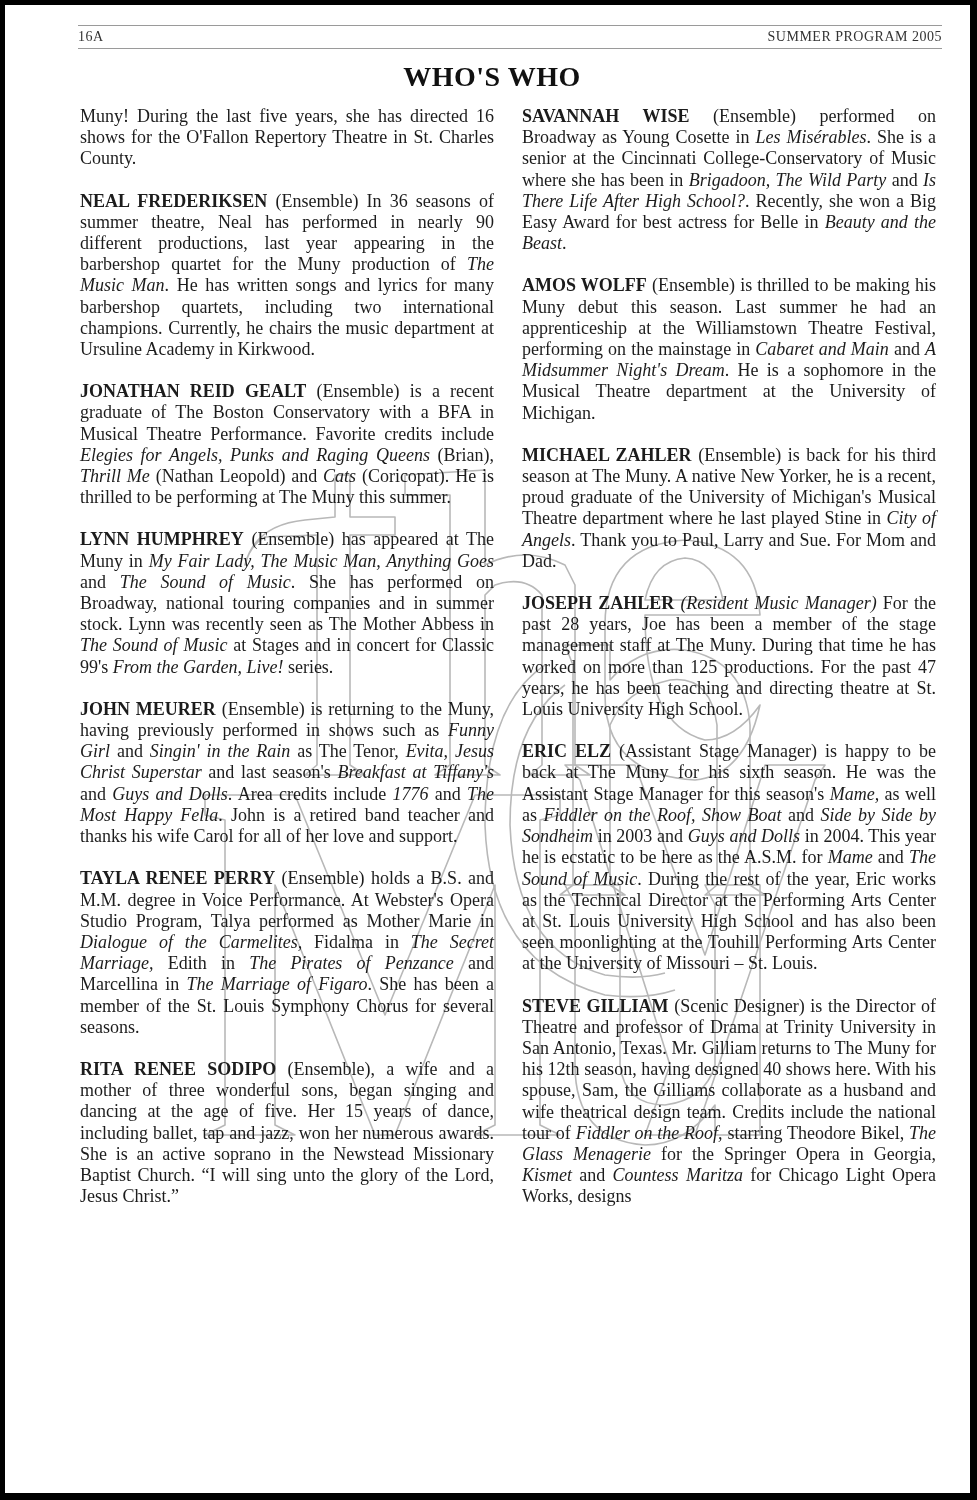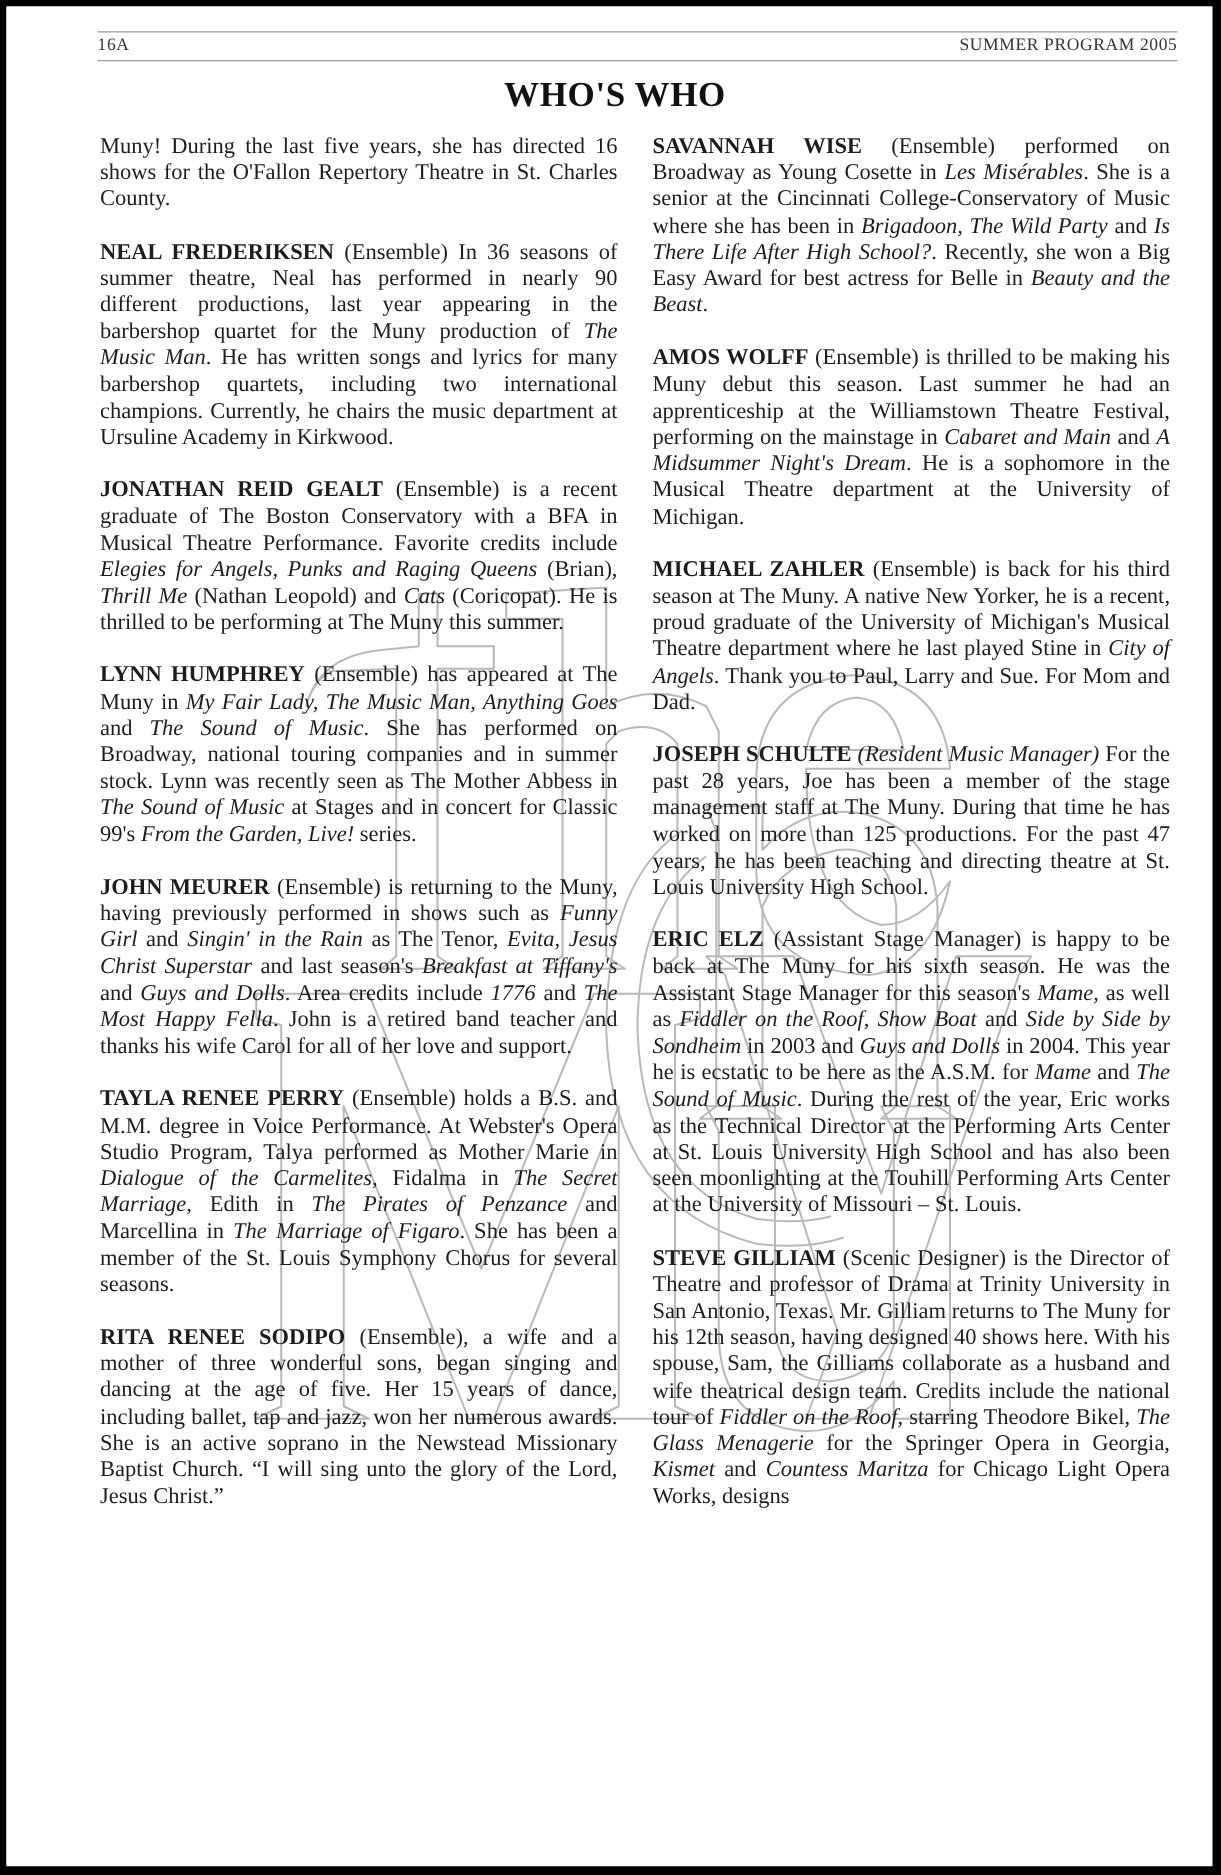--- a/index.html
+++ b/index.html
@@ -83,17 +83,17 @@
       <p class="entry"><span class="name">JONATHAN REID GEALT</span> <span>(<span class="role">Ensemble</span>)</span> is a recent graduate of The Boston Conservatory with a BFA in Musical Theatre Performance. Favorite credits include <i>Elegies for Angels, Punks and Raging Queens</i> (Brian), <i>Thrill Me</i> (Nathan Leopold) and <i>Cats</i> (Coricopat). He is thrilled to be performing at The Muny this summer.</p>
       <p class="entry"><span class="name">LYNN HUMPHREY</span> <span>(<span class="role">Ensemble</span>)</span> has appeared at The Muny in <i>My Fair Lady, The Music Man, Anything Goes</i> and <i>The Sound of Music</i>. She has performed on Broadway, national touring companies and in summer stock. Lynn was recently seen as The Mother Abbess in <i>The Sound of Music</i> at Stages and in concert for Classic 99's <i>From the Garden, Live!</i> series.</p>
       <p class="entry"><span class="name">JOHN MEURER</span> <span>(<span class="role">Ensemble</span>)</span> is returning to the Muny, having previously performed in shows such as <i>Funny Girl</i> and <i>Singin' in the Rain</i> as The Tenor, <i>Evita, Jesus Christ Superstar</i> and last season's <i>Breakfast at Tiffany's</i> and <i>Guys and Dolls</i>. Area credits include <i>1776</i> and <i>The Most Happy Fella</i>. John is a retired band teacher and thanks his wife Carol for all of her love and support.</p>
       <p class="entry"><span class="name">TAYLA RENEE PERRY</span> <span>(<span class="role">Ensemble</span>)</span> holds a B.S. and M.M. degree in Voice Performance. At Webster's Opera Studio Program, Talya performed as Mother Marie in <i>Dialogue of the Carmelites,</i> Fidalma in <i>The Secret Marriage,</i> Edith in <i>The Pirates of Penzance</i> and Marcellina in <i>The Marriage of Figaro</i>. She has been a member of the St. Louis Symphony Chorus for several seasons.</p>
       <p class="entry"><span class="name">RITA RENEE SODIPO</span> <span>(<span class="role">Ensemble</span>),</span> a wife and a mother of three wonderful sons, began singing and dancing at the age of five. Her 15 years of dance, including ballet, tap and jazz, won her numerous awards. She is an active soprano in the Newstead Missionary Baptist Church. “I will sing unto the glory of the Lord, Jesus Christ.”</p>
     </div>
   <div class="col right" id="col-right">
       <p class="entry"><span class="name">SAVANNAH WISE</span> <span>(<span class="role">Ensemble</span>)</span> performed on Broadway as Young Cosette in <i>Les Misérables</i>. She is a senior at the Cincinnati College-Conservatory of Music where she has been in <i>Brigadoon, The Wild Party</i> and <i>Is There Life After High School?</i>. Recently, she won a Big Easy Award for best actress for Belle in <i>Beauty and the Beast</i>.</p>
       <p class="entry"><span class="name">AMOS WOLFF</span> <span>(<span class="role">Ensemble</span>)</span> is thrilled to be making his Muny debut this season. Last summer he had an apprenticeship at the Williamstown Theatre Festival, performing on the mainstage in <i>Cabaret and Main</i> and <i>A Midsummer Night's Dream</i>. He is a sophomore in the Musical Theatre department at the University of Michigan.</p>
       <p class="entry"><span class="name">MICHAEL ZAHLER</span> <span>(<span class="role">Ensemble</span>)</span> is back for his third season at The Muny. A native New Yorker, he is a recent, proud graduate of the University of Michigan's Musical Theatre department where he last played Stine in <i>City of Angels</i>. Thank you to Paul, Larry and Sue. For Mom and Dad.</p>
-      <p class="entry"><span class="name">JOSEPH SCHULTE</span> <span><i>(Resident Music Manager)</i></span> For the past 28 years, Joe has been a member of the stage management staff at The Muny. During that time he has worked on more than 125 productions. For the past 47 years, he has been teaching and directing theatre at St. Louis University High School.</p>
+      <p class="entry"><span class="name">JOSEPH ZAHLER</span> <span><i>(Resident Music Manager)</i></span> For the past 28 years, Joe has been a member of the stage management staff at The Muny. During that time he has worked on more than 125 productions. For the past 47 years, he has been teaching and directing theatre at St. Louis University High School.</p>
       <p class="entry"><span class="name">ERIC ELZ</span> <span>(<span class="role">Assistant Stage Manager</span>)</span> is happy to be back at The Muny for his sixth season. He was the Assistant Stage Manager for this season's <i>Mame,</i> as well as <i>Fiddler on the Roof, Show Boat</i> and <i>Side by Side by Sondheim</i> in 2003 and <i>Guys and Dolls</i> in 2004. This year he is ecstatic to be here as the A.S.M. for <i>Mame</i> and <i>The Sound of Music</i>. During the rest of the year, Eric works as the Technical Director at the Performing Arts Center at St. Louis University High School and has also been seen moonlighting at the Touhill Performing Arts Center at the University of Missouri – St. Louis.</p>
       <p class="entry"><span class="name">STEVE GILLIAM</span> <span>(<span class="role">Scenic Designer</span>)</span> is the Director of Theatre and professor of Drama at Trinity University in San Antonio, Texas. Mr. Gilliam returns to The Muny for his 12th season, having designed 40 shows here. With his spouse, Sam, the Gilliams collaborate as a husband and wife theatrical design team. Credits include the national tour of <i>Fiddler on the Roof,</i> starring Theodore Bikel, <i>The Glass Menagerie</i> for the Springer Opera in Georgia, <i>Kismet</i> and <i>Countess Maritza</i> for Chicago Light Opera Works, designs</p>
     </div>
 </div>
 
 </body></html>

